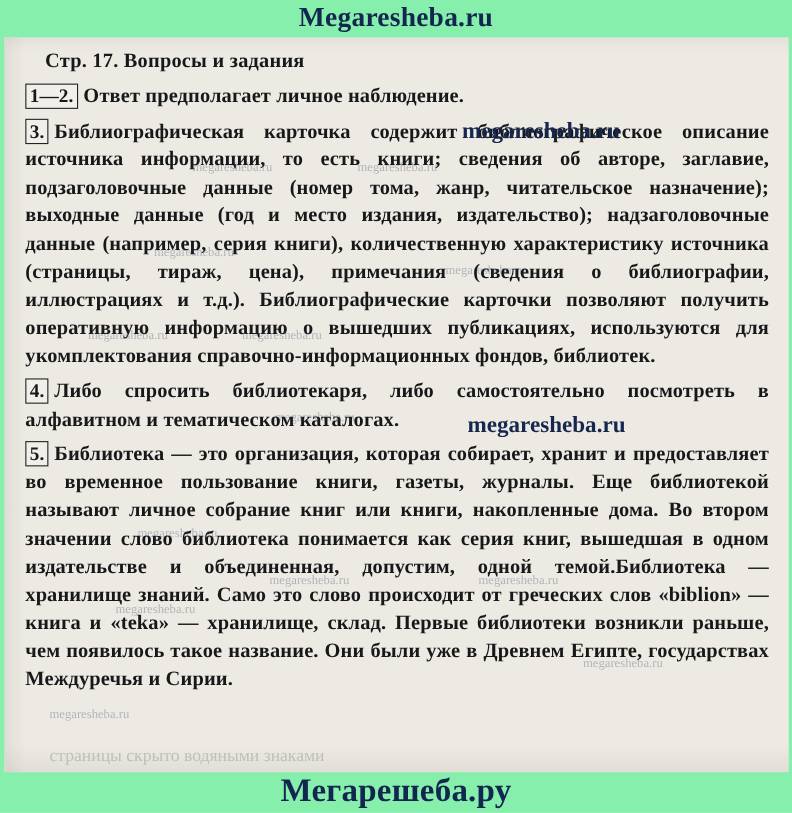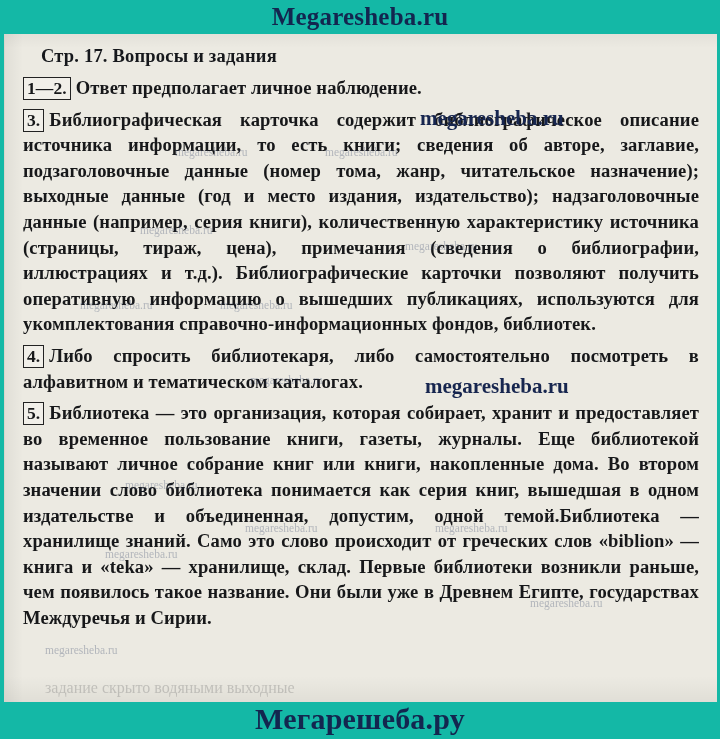--- a/index.html
+++ b/index.html
@@ -5,21 +5,21 @@
   html, body {
     margin: 0;
     padding: 0;
     background: #ffffff;
   }
   #page {
     position: relative;
     width: 720px;
     height: 739px;
     overflow: hidden;
-    background: #14b8a6;
+    background: #86efac;
     font-family: "Liberation Serif", serif;
   }
   .top-brand {
     position: absolute;
     top: 0;
     left: 0;
     width: 720px;
     height: 34px;
     display: flex;
     align-items: center;
@@ -160,21 +160,21 @@
       <p class="para">
         <span class="num">4.</span><span>Либо спросить библиотекаря, либо самостоятельно посмотреть в алфавитном и тематическом каталогах.</span>
       </p>
 
       <p class="para last">
         <span class="num">5.</span><span>Библиотека — это организация, которая собирает, хранит и предоставляет во временное пользование книги, газеты, журналы. Еще библиотекой называют личное собрание книг или книги, накопленные дома. Во втором значении слово библиотека понимается как серия книг, вышедшая в одном издательстве и объединенная, допустим, одной темой.Библиотека — хранилище знаний. Само это слово происходит от греческих слов «biblion» — книга и «teka» — хранилище, склад. Первые библиотеки возникли раньше, чем появилось такое название. Они были уже в Древнем Египте, государствах Междуречья и Сирии.</span>
       </p>
 
     </div>
 
-    <div class="ghost-line">задание скрыто водяными выходные</div>
+    <div class="ghost-line">страницы скрыто водяными знаками</div>
 
     <div id="watermark-layer">
         <div class="wm" style="left: 170px; top: 112px;">megaresheba.ru</div>
         <div class="wm" style="left: 320px; top: 112px;">megaresheba.ru</div>
         <div class="wm" style="left: 135px; top: 190px;">megaresheba.ru</div>
         <div class="wm" style="left: 400px; top: 206px;">megaresheba.ru</div>
         <div class="wm" style="left: 75px; top: 265px;">megaresheba.ru</div>
         <div class="wm" style="left: 215px; top: 265px;">megaresheba.ru</div>
         <div class="wm" style="left: 245px; top: 340px;">megaresheba.ru</div>
         <div class="wm" style="left: 120px; top: 445px;">megaresheba.ru</div>

